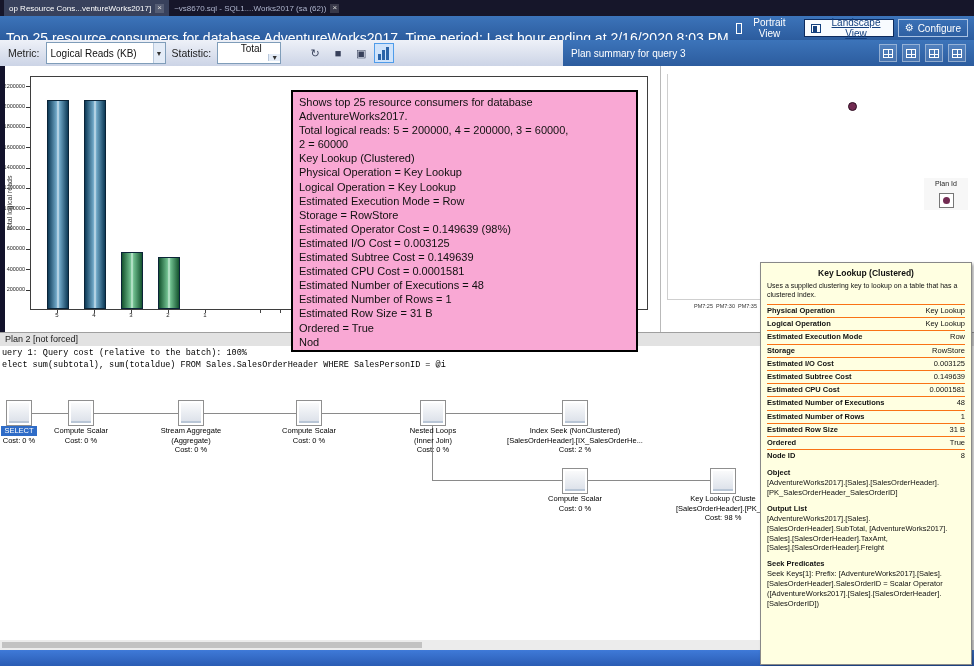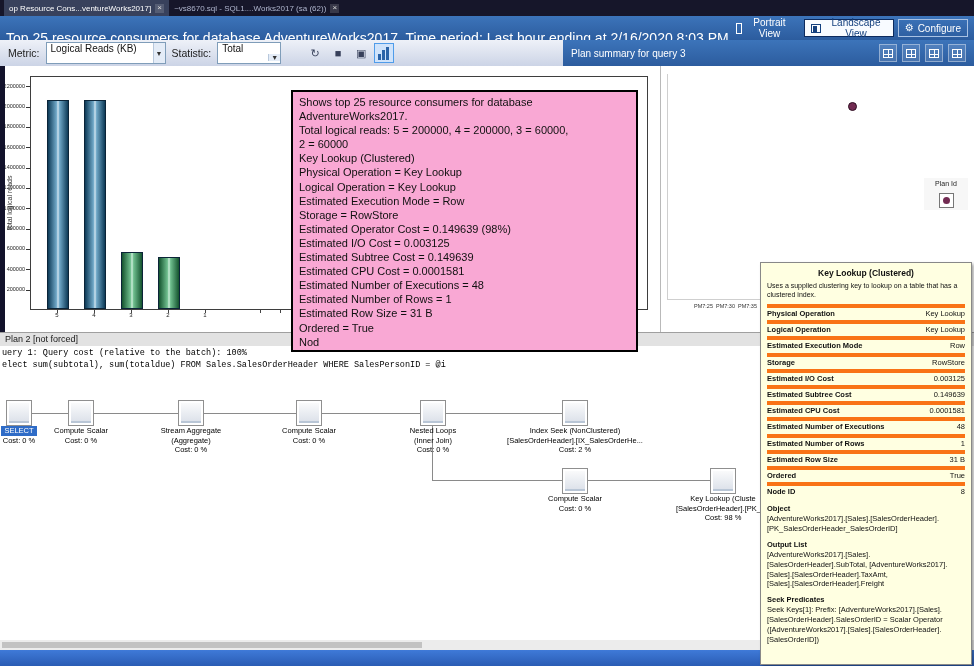--- a/index.html
+++ b/index.html
@@ -15,31 +15,31 @@
   .tab-close{display:inline-block;width:9px;height:9px;line-height:8px;text-align:center;font-size:8px;
     background:rgba(255,255,255,.15);color:#ddd;}
 
   
   #headerbar{position:absolute;left:0;top:16px;width:974px;height:24px;
     background:linear-gradient(#3c74ba,#2c5c9e);display:flex;align-items:center;padding:0 6px;}
   #report-title{color:#fff;font-size:14px;white-space:nowrap;margin-top:20px;}
   #header-buttons{margin-left:auto;display:flex;gap:4px;}
   .hdr-btn{display:flex;align-items:center;gap:4px;height:18px;font-size:10px;padding:0 6px;
     border:1px solid transparent;background:transparent;color:#fff;font-family:inherit;cursor:default;}
-  .hdr-btn.landscape{background:#f8fbff;color:#14407e;border-color:#0d2b5e;}
+  .hdr-btn.landscape{background:#f8fbff;color:#14407e;border-color:#0d2b5e;text-decoration:underline;}
   .hdr-btn.configure{border-color:#a9c2e4;}
   .icon-portrait{width:7px;height:11px;border:1px solid currentColor;}
   .icon-landscape{width:12px;height:9px;border:1px solid currentColor;background:linear-gradient(currentColor 0 0) 1px 1px/4px 6px no-repeat;}
   .icon-gear{font-size:10px;line-height:10px;}
 
   
   #toolrow{position:absolute;left:0;top:40px;width:563px;height:26px;
     background:linear-gradient(#eef1f8,#ccd4e6);display:flex;align-items:center;padding-left:8px;gap:6px;}
   .tb-label{font-size:10.5px;color:#1c1c1c;}
-  .dropdown{height:22px;background:#fff;border:1px solid #7f9db9;font-size:10px;display:flex;align-items:flex-start;padding-left:4px;}
+  .dropdown{height:22px;background:#fff;border:1px solid #7f9db9;font-size:10px;display:flex;align-items:center;padding-left:4px;}
   #metric-dd{width:120px;}
   #stat-dd{width:64px;flex-direction:column;}
   .dd-arrow{margin-left:auto;align-self:stretch;display:flex;align-items:center;padding:0 2px;
     background:#e4ecf7;border-left:1px solid #b8c8dc;font-size:7px;color:#333;}
   .tb-icons{display:flex;align-items:center;gap:3px;margin-left:18px;}
   .tb-btn{width:20px;height:20px;border:1px solid transparent;background:transparent;font-size:11px;
     color:#37405a;padding:0;font-family:inherit;}
   .tb-btn-active{background:#cfe3fb;border-color:#4f9cea;}
   .mb{display:inline-block;width:3px;margin-right:1px;background:#2a63a8;vertical-align:bottom;}
 
@@ -105,21 +105,21 @@
   #overlay-tooltip{position:absolute;left:291px;top:90px;width:347px;height:262px;background:#f9a8d4;
     border:2px solid #000;z-index:50;padding:3px 6px;font-size:11px;overflow:hidden;}
   .ov-line{line-height:14.1px;white-space:nowrap;}
 
   
   #props-tooltip{position:absolute;left:760px;top:262px;width:212px;height:403px;background:#ffffe1;
     border:1px solid #888;box-shadow:2px 2px 3px rgba(0,0,0,.35);z-index:60;padding:4px 6px;
     font-size:7.5px;color:#111;overflow:hidden;}
   .props-title{text-align:center;font-weight:bold;font-size:8.5px;margin:1px 0 3px;}
   .props-desc{font-size:7px;line-height:9px;margin-bottom:5px;}
-  .prop-row{display:flex;justify-content:space-between;border-top:4px solid #f97316;line-height:12.2px;}
+  .prop-row{display:flex;justify-content:space-between;border-top:1px solid #f97316;line-height:12.2px;}
   .prop-label{font-weight:bold;}
   .prop-section{margin-top:6px;}
   .prop-section-label{font-weight:bold;line-height:10px;}
   .prop-section-text{white-space:pre-line;line-height:9.8px;}
 
   
   #hscroll{position:absolute;left:0;top:640px;width:974px;height:10px;background:#ececec;}
   #hscroll-thumb{position:absolute;left:2px;top:2px;width:420px;height:6px;background:#c2c2c2;}
   #statusbar{position:absolute;left:0;top:650px;width:974px;height:16px;background:linear-gradient(#3f7ad8,#2a5cb4);}
 </style>

